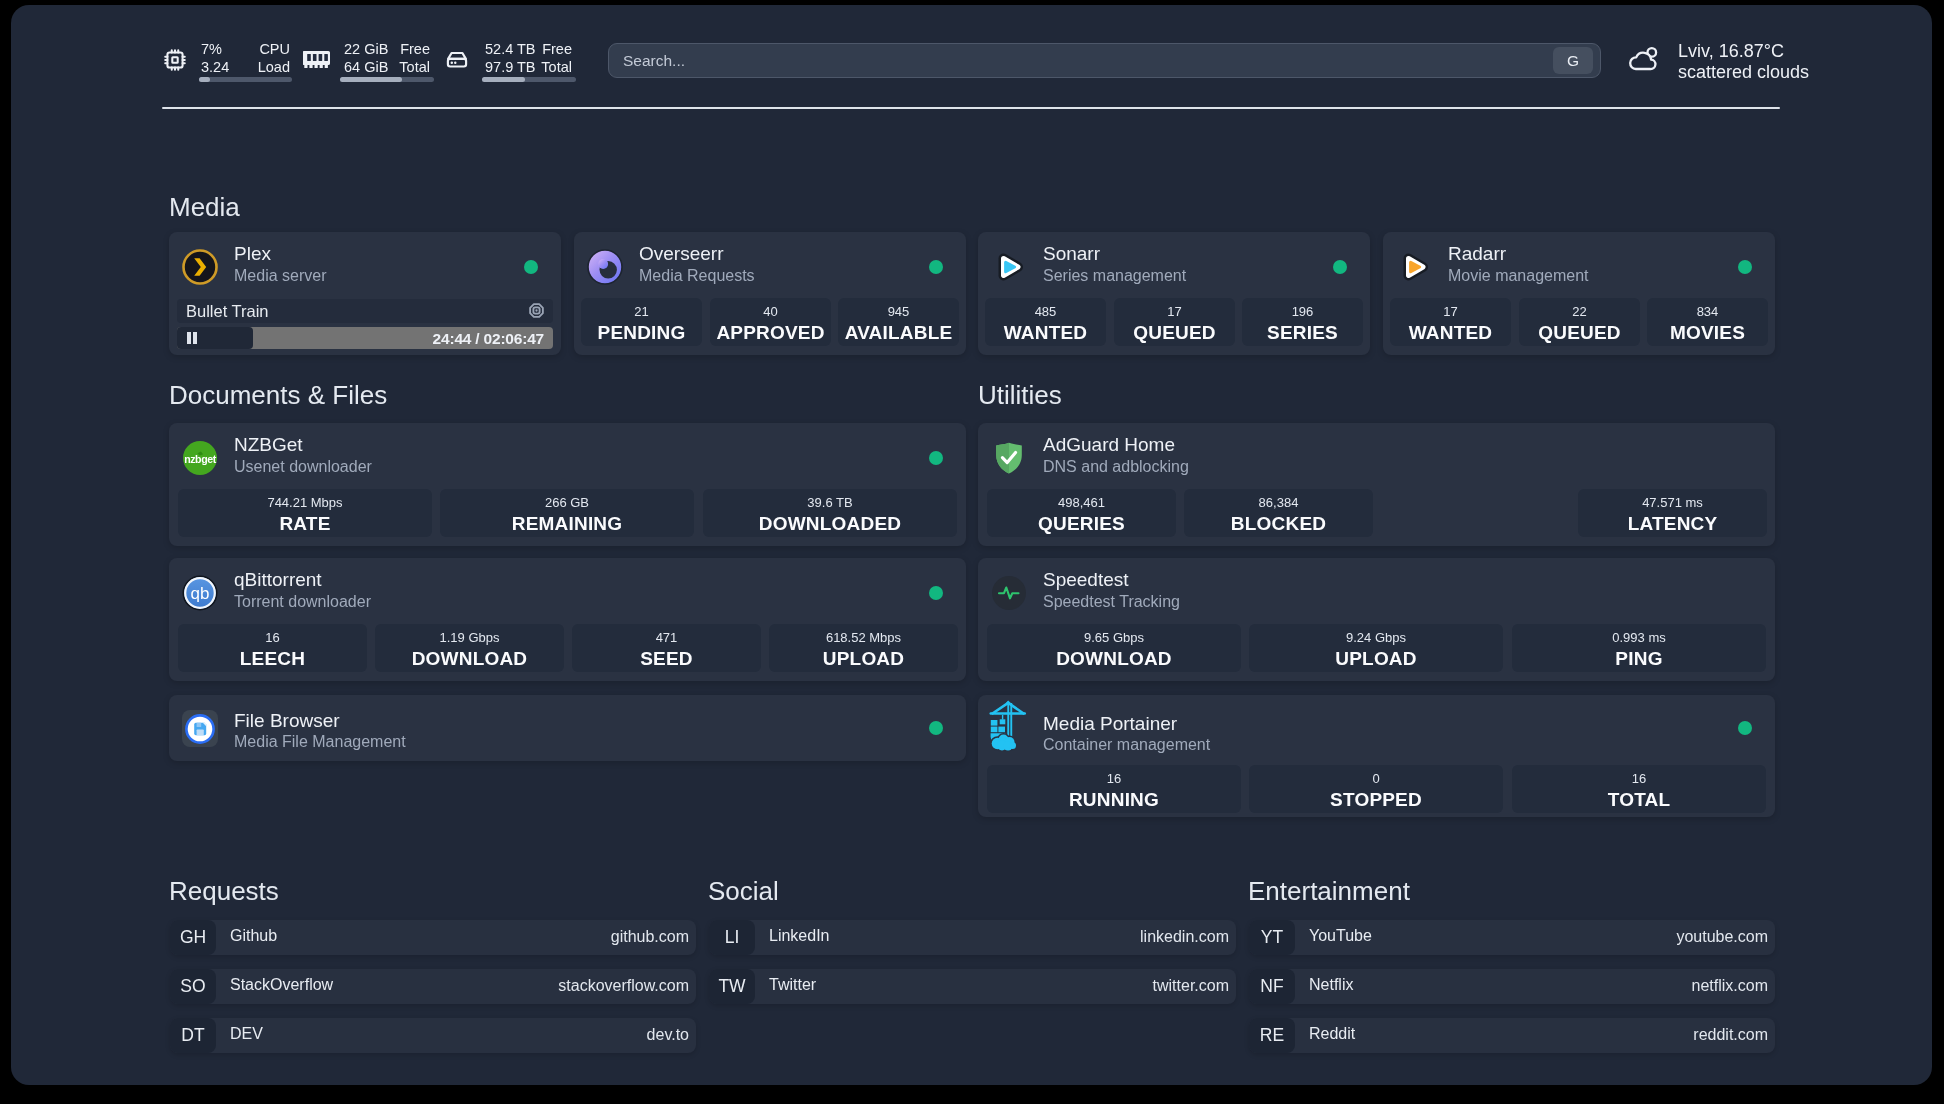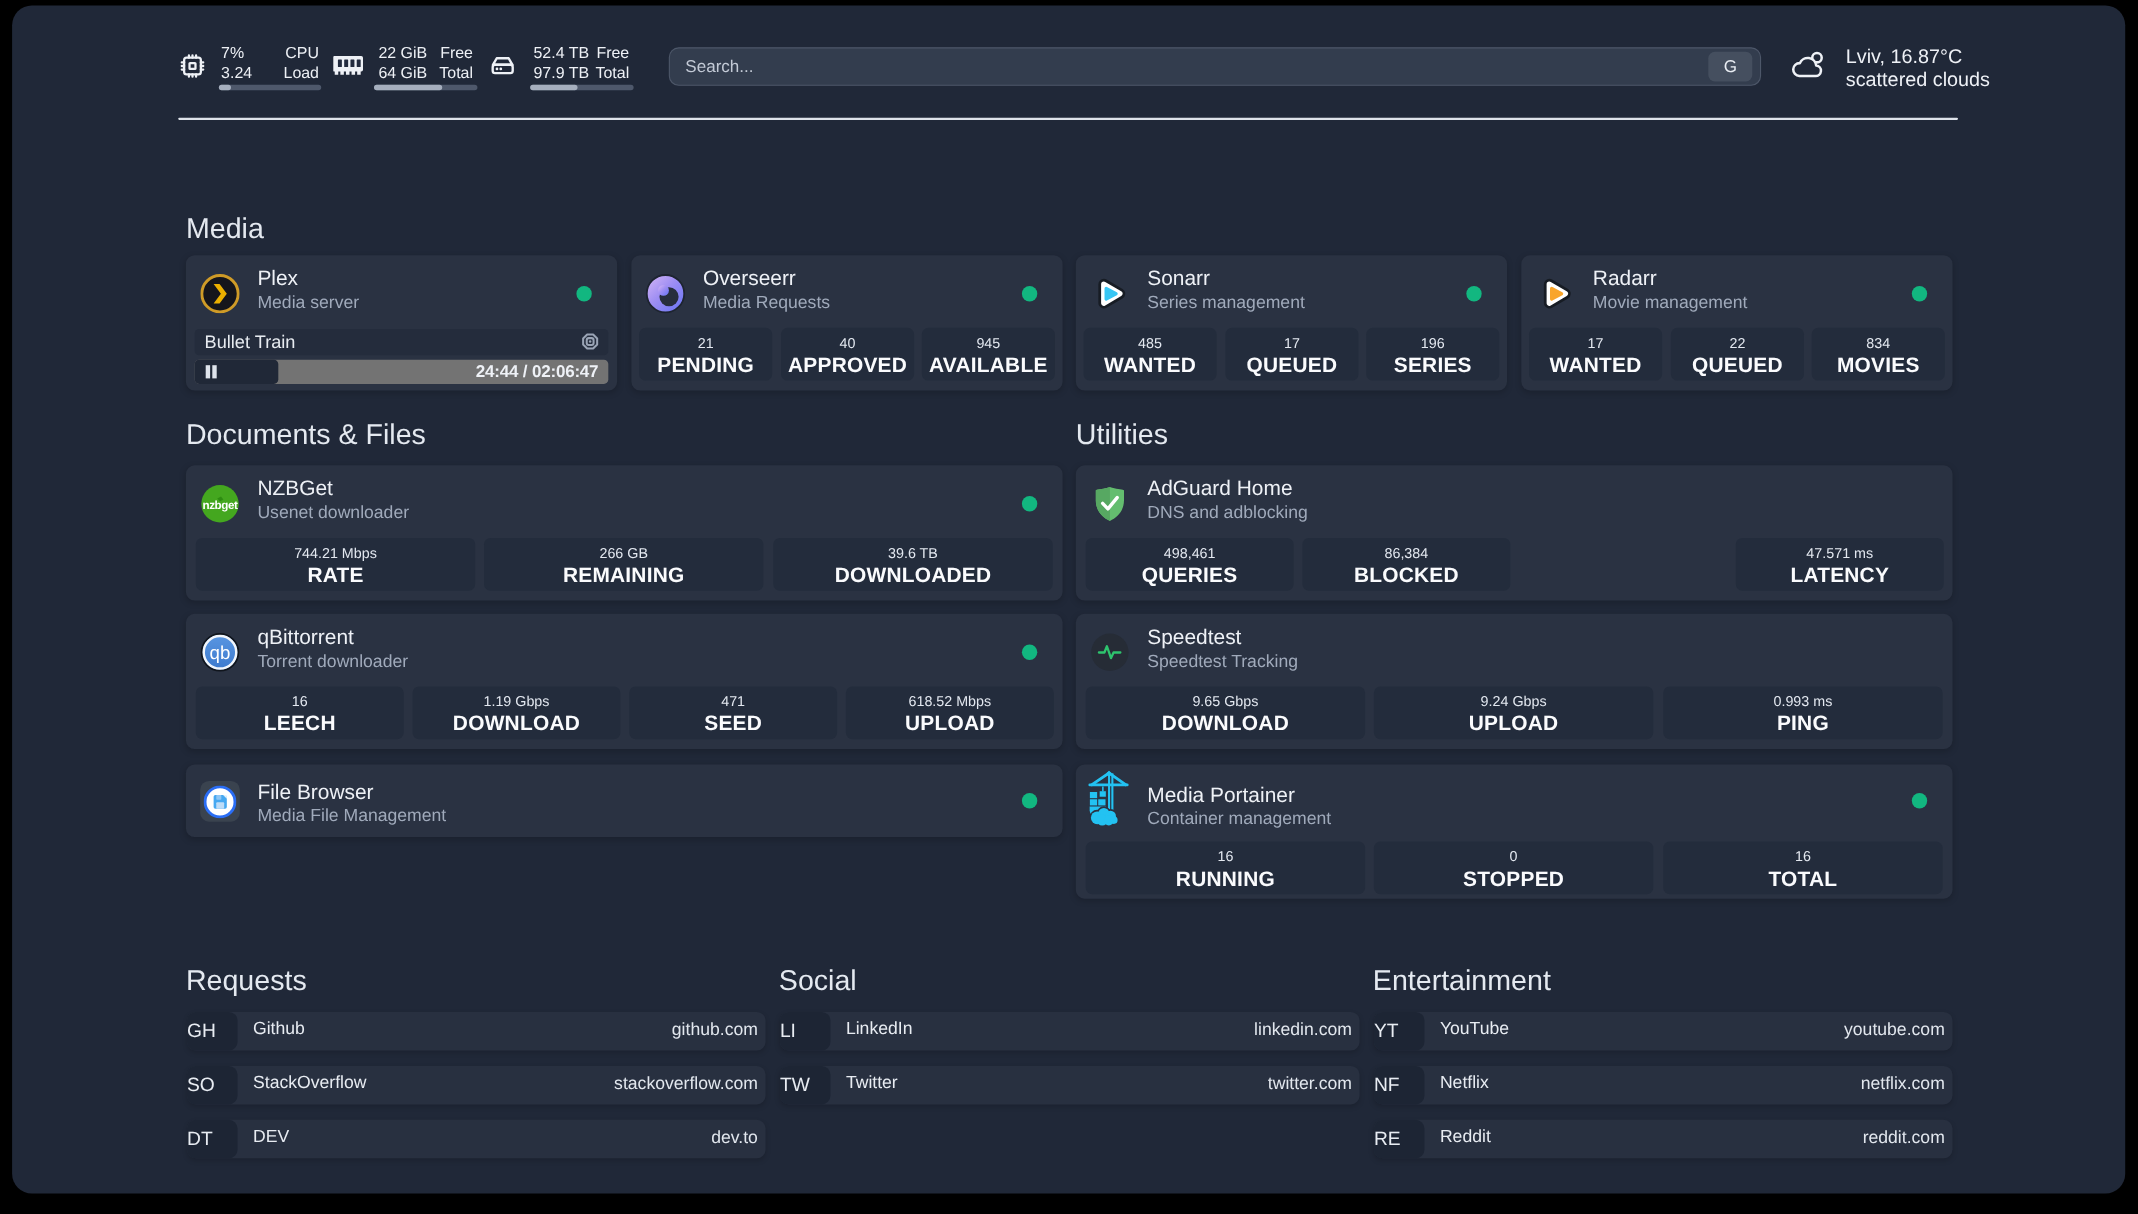--- a/index.html
+++ b/index.html
@@ -48,21 +48,21 @@
 .ct{position:absolute;left:65px;top:11px;font-size:19px;font-weight:500;color:var(--text);}
 .cs{position:absolute;left:65px;top:35px;font-size:16px;color:var(--dim);}
 .dot{position:absolute;right:23px;top:28px;width:14px;height:14px;border-radius:50%;background:var(--green);}
 .sb{position:absolute;top:66px;height:48px;background:var(--statbox);border-radius:6px;text-align:center;}
 .sb .n{margin-top:6px;font-size:13px;color:var(--num);}
 .sb .l{margin-top:3px;font-size:19px;font-weight:700;color:var(--lab);letter-spacing:0.2px;}
 
 .prow{position:absolute;background:var(--row);border-radius:4px;text-align:right;}
 
 .bmrow{position:absolute;height:35px;background:var(--bar);border-radius:8px;box-shadow:0 2px 5px rgba(0,0,0,0.15);}
-.bmtag{position:absolute;left:0;top:0;width:46px;height:35px;background:var(--tag);border-radius:8px;color:#e8ecf2;font-size:17.5px;font-weight:500;text-align:left;line-height:34px;}
+.bmtag{position:absolute;left:0;top:0;width:46px;height:35px;background:var(--tag);border-radius:8px;color:#e8ecf2;font-size:17.5px;font-weight:500;text-align:center;line-height:34px;}
 .bmname{position:absolute;left:60px;top:7px;font-size:16px;color:#e8ecf2;font-weight:500;}
 .bmurl{position:absolute;right:7px;top:8px;font-size:16px;color:#e2e7ee;}
 </style>
 </head>
 <body>
 <div id="page">
   <div class="app"></div>
 
   <svg class="abs" style="left:162px;top:47px" width="26" height="26" viewBox="0 0 24 24" fill="none" stroke="#eef1f6" stroke-width="1.9" stroke-linecap="round" stroke-linejoin="round">
     <rect x="5" y="5" width="14" height="14" rx="2"></rect>

